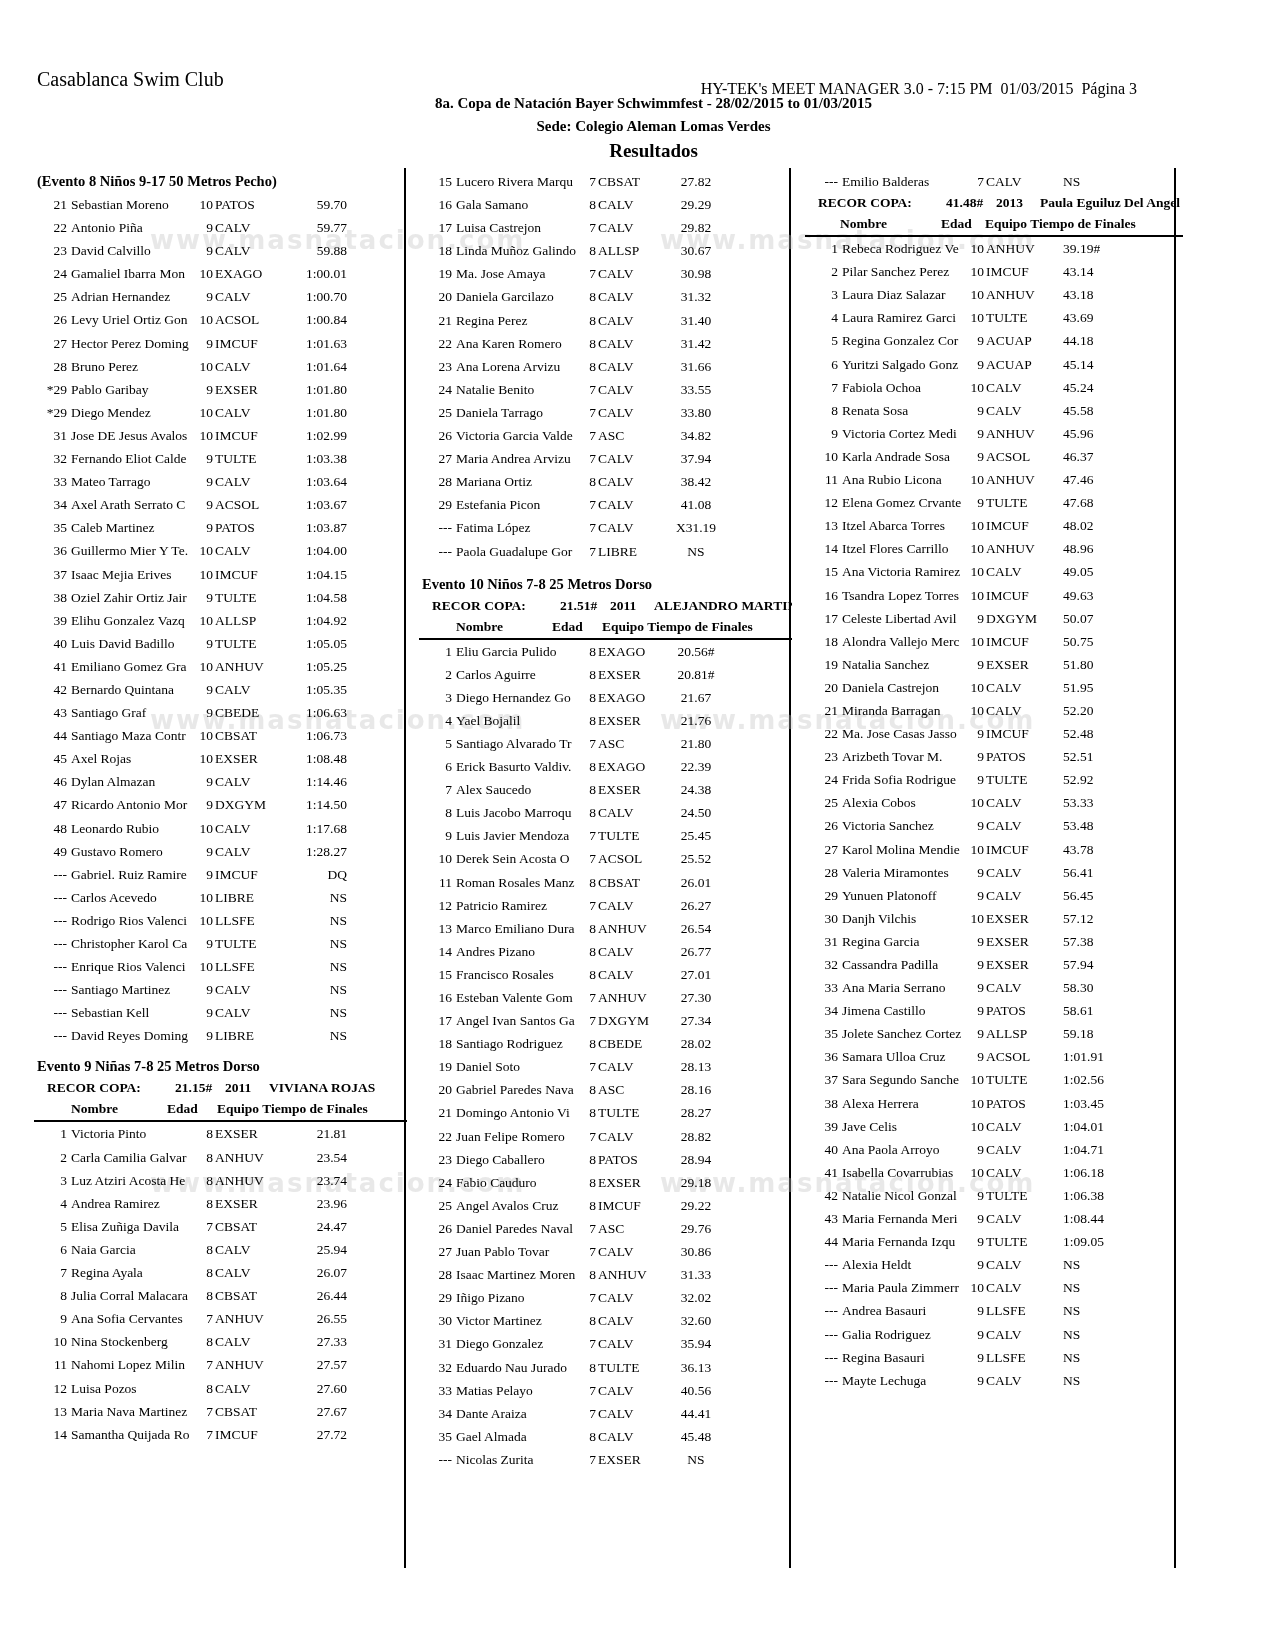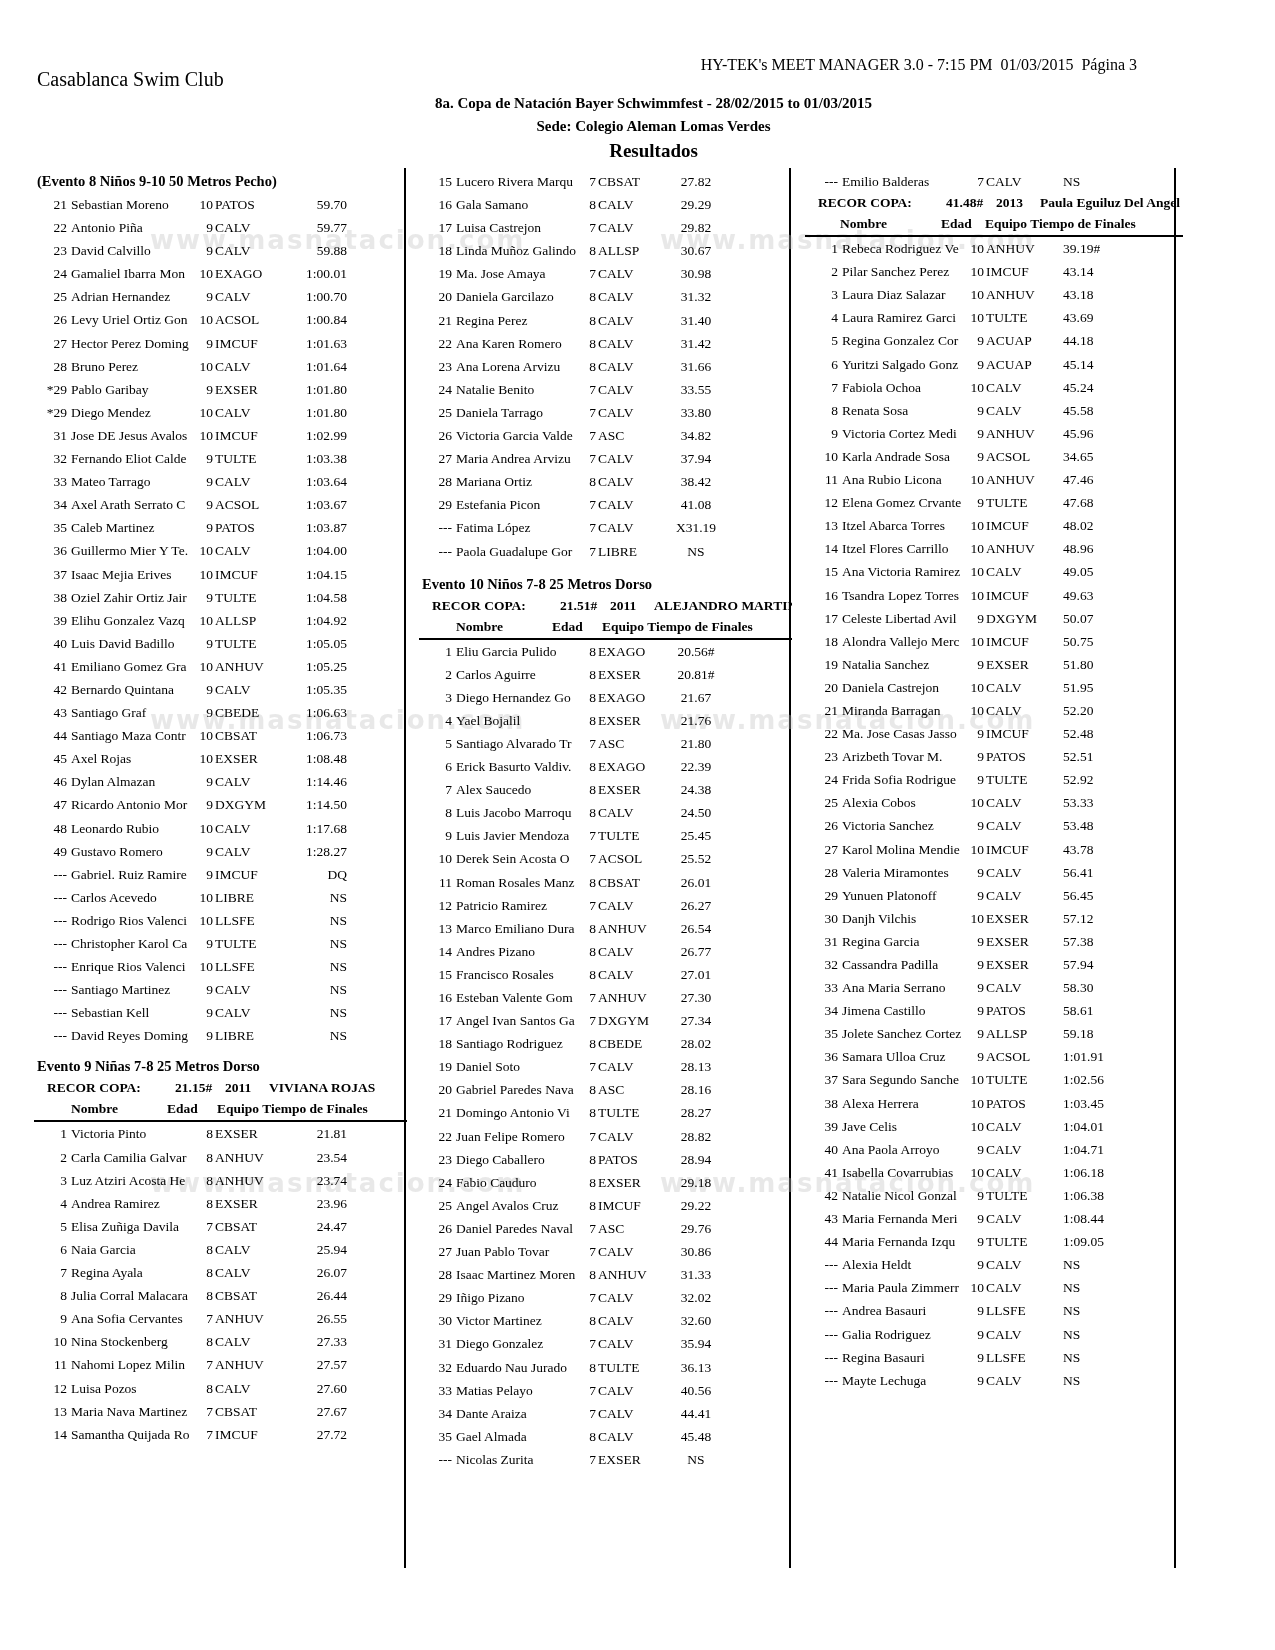--- a/index.html
+++ b/index.html
@@ -1,19 +1,19 @@
 <!DOCTYPE html>
 <html><head>
 <meta charset="utf-8">
 <style>
   html, body { margin: 0; padding: 0; background: #ffffff; }
   body { width: 1275px; height: 1650px; position: relative; overflow: hidden;
          font-family: "Liberation Serif", "DejaVu Serif", serif; color: #000; }
   .hdr-left { position: absolute; left: 37px; top: 68px; font-size: 20px; }
-  .hdr-right { position: absolute; right: 138px; top: 56px; font-size: 16px; white-space: pre; }
+  .hdr-right { position: absolute; right: 138px; top: 80px; font-size: 16px; white-space: pre; }
   .hdr-center { position: absolute; left: 16px; width: 1275px; text-align: center; font-weight: bold; font-size: 15px; }
   .t1 { top: 95px; }
   .t2 { top: 118px; }
   .t3 { top: 140px; font-size: 19px; }
   .col { position: absolute; top: 170px; font-size: 13.5px; }
   .col-a { left: 37px; width: 370px; }
   .col-b { left: 422px; width: 370px; }
   .col-c { left: 808px; width: 375px; }
   .vline { position: absolute; top: 168px; width: 2px; height: 1400px; background: #000; }
   .v1 { left: 404px; } .v2 { left: 789px; } .v3 { left: 1174px; }
@@ -54,21 +54,21 @@
 <div class="vline v3"></div>
 
 <div class="watermark" style="left:150px;top:225px;">www.masnatacion.com</div>
 <div class="watermark" style="left:660px;top:225px;">www.masnatacion.com</div>
 <div class="watermark" style="left:150px;top:705px;">www.masnatacion.com</div>
 <div class="watermark" style="left:660px;top:705px;">www.masnatacion.com</div>
 <div class="watermark" style="left:150px;top:1168px;">www.masnatacion.com</div>
 <div class="watermark" style="left:660px;top:1168px;">www.masnatacion.com</div>
 
 <div class="col col-a">
-  <div class="ev-title first">(Evento 8  Niños 9-10 50 Metros Pecho)</div>
+  <div class="ev-title first">(Evento 8  Niños 9-17 50 Metros Pecho)</div>
   <div>
       <div class="row">
         <span class="pl">21</span>
         <span class="nm">Sebastian Moreno</span>
         <span class="ag">10</span>
         <span class="tm">PATOS</span>
         <span class="ti">59.70</span>
       </div>
       <div class="row">
         <span class="pl">22</span>
@@ -901,21 +901,21 @@
         <span class="nm">Victoria Cortez Medi</span>
         <span class="ag">9</span>
         <span class="tm">ANHUV</span>
         <span class="ti">45.96</span>
       </div>
       <div class="row">
         <span class="pl">10</span>
         <span class="nm">Karla Andrade Sosa</span>
         <span class="ag">9</span>
         <span class="tm">ACSOL</span>
-        <span class="ti">34.65</span>
+        <span class="ti">46.37</span>
       </div>
       <div class="row">
         <span class="pl">11</span>
         <span class="nm">Ana Rubio Licona</span>
         <span class="ag">10</span>
         <span class="tm">ANHUV</span>
         <span class="ti">47.46</span>
       </div>
       <div class="row">
         <span class="pl">12</span>

